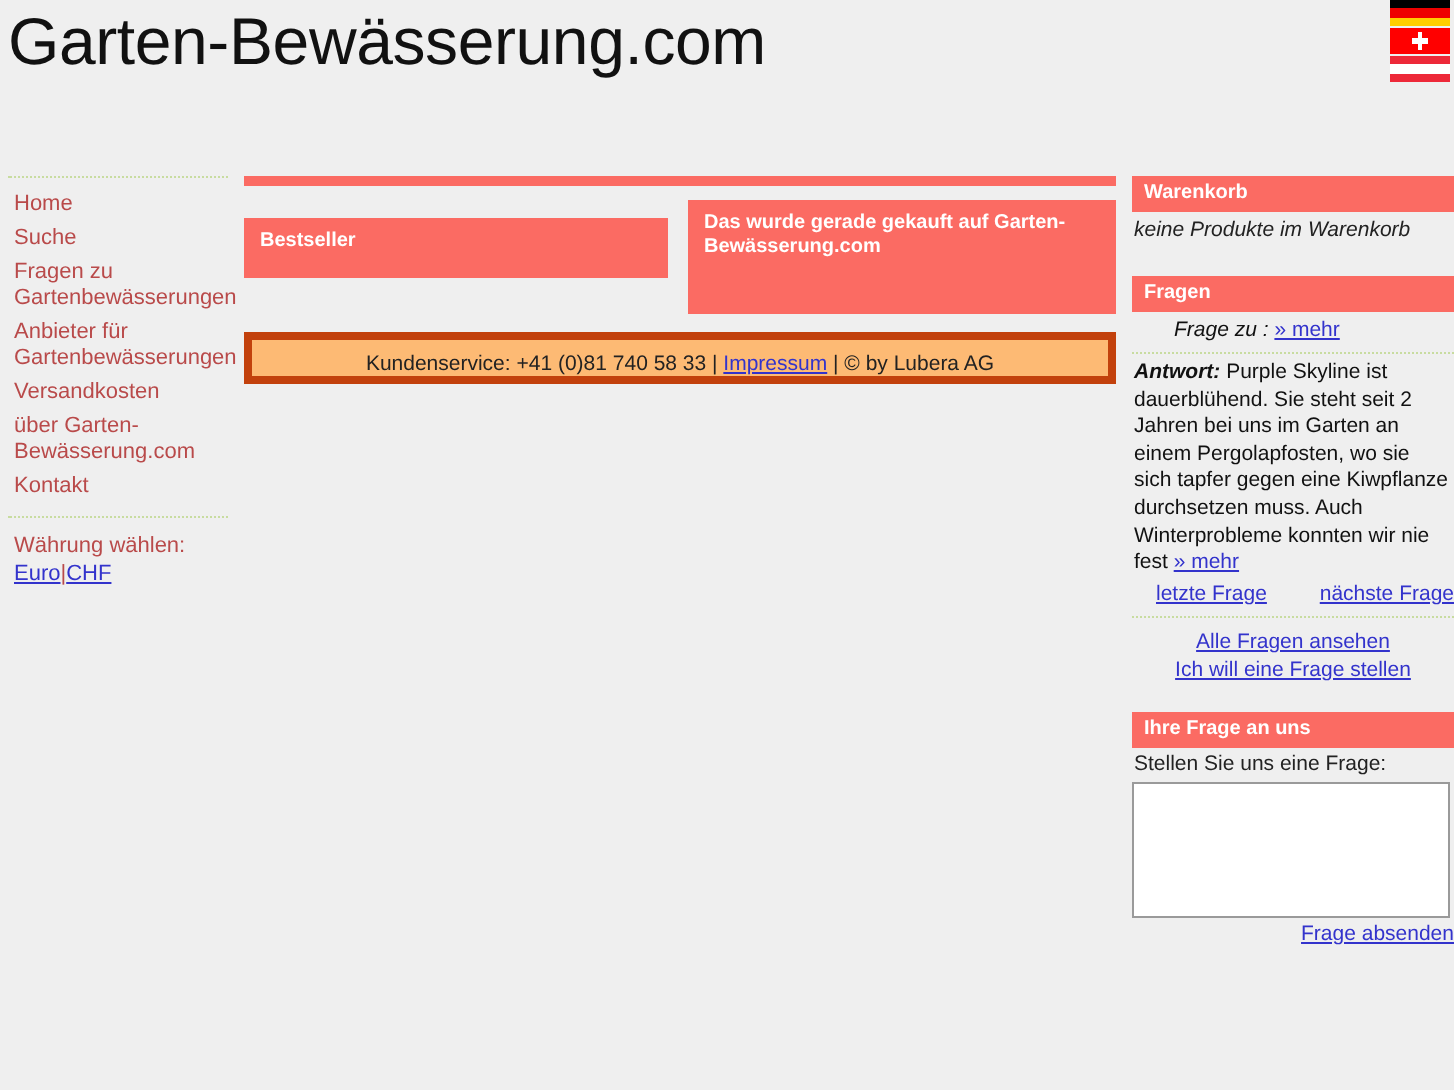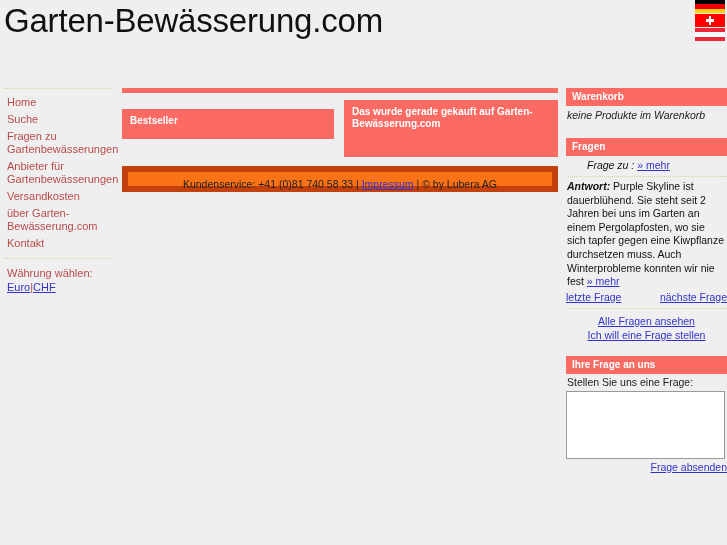--- a/index.html
+++ b/index.html
@@ -136,22 +136,22 @@
     top: -9px;
     width: 214px;
     height: 57px;
   }
   #footerbar {
     position: absolute;
     left: 0;
     top: 78px;
     width: 436px;
     height: 26px;
-    background: #f97316;
-    border: 6px solid #c2410c;
+    background: #fdba74;
+    border: 4px solid #c2410c;
     box-sizing: border-box;
     text-align: center;
     line-height: 25px;
     font-size: 10.5px;
     color: #222222;
   }
   #footerbar a {
     color: #3333cc;
     text-decoration: underline;
     cursor: pointer;
@@ -210,21 +210,21 @@
   #antwort-body .lbl {
     font-weight: bold;
     font-style: italic;
   }
   #nav-frage {
     position: relative;
     height: 14px;
     font-size: 10.5px;
     margin-top: 2px;
   }
-  #nav-frage .left { position:absolute; left:0; top:0; }
+  #nav-frage .left { position:absolute; left:12px; top:0; }
   #nav-frage .right { position:absolute; right:0; top:0; }
   #ask-links {
     text-align: center;
     font-size: 10.5px;
     line-height: 14px;
     padding-top: 2px;
   }
   #ask-links a { display:block; }
 
   #frage-form-label {

